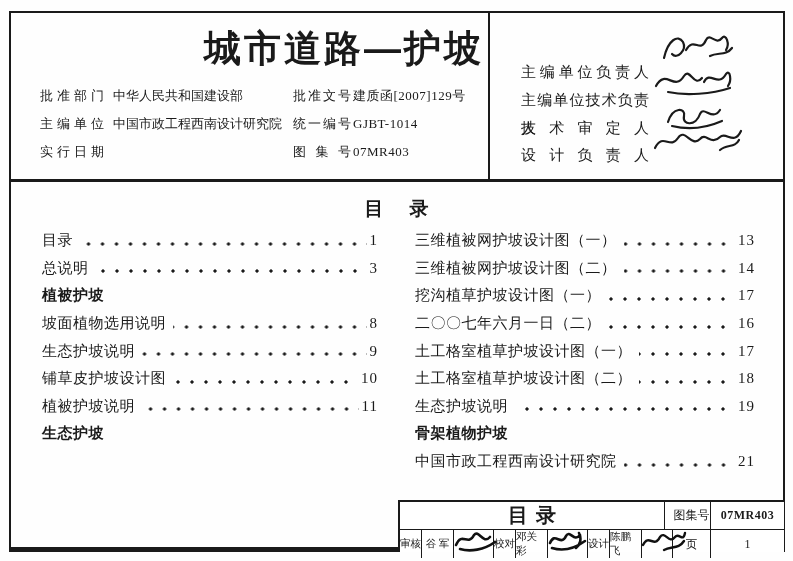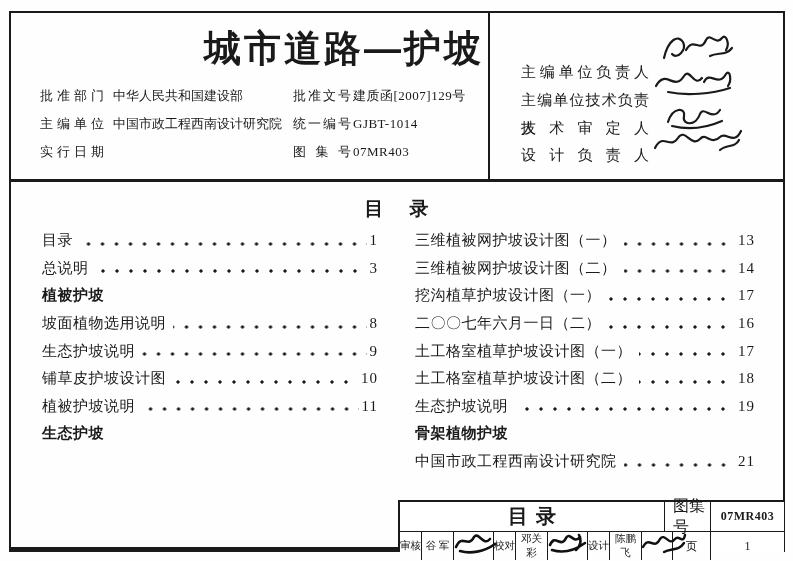--- a/index.html
+++ b/index.html
@@ -54,25 +54,25 @@
   .toc-row.section .t { font-weight:700; }
 
   
   .tblock {
     position:absolute; left:398px; top:500px; width:386px; height:52px;
     border:2px solid #1a1a1a; border-right:none; border-bottom:none; background:#fff;
     display:flex; flex-direction:column;
   }
   .tb-row { display:flex; }
   .tb-row1 { height:30px; border-bottom:1.5px solid #1a1a1a; }
-  .tb-row2 { flex:1;text-align:center; }
+  .tb-row2 { flex:1; }
   .tb-cell { border-right:1.5px solid #1a1a1a; display:flex; align-items:center; justify-content:center; overflow:visible; position:relative; }
   .tb-cell:last-child { border-right:none; }
   .tb-name { flex:1; font-size:20px; font-weight:700; letter-spacing:8px; padding-left:8px; }
-  .tb-atlas-lbl { width:38px; font-size:16px;margin-left:8px; }
+  .tb-atlas-lbl { width:38px; font-size:12px;margin-left:8px; }
   .tb-atlas-no  { width:73px; font-size:12px; font-weight:700; letter-spacing:0.5px; }
   .tb-s  { font-size:10.5px; }
   .tb-w21 { width:22px; } .tb-w32 { width:32px; } .tb-sig { width:40px; border-right:1.5px solid #1a1a1a; position:relative; }
   .tb-sigflex { flex:1; border-right:1.5px solid #1a1a1a; position:relative; }
   .tb-pg-lbl { width:38px; font-size:11.5px; }
   .tb-pg-no  { width:73px; font-size:12px; }
   .tb-sig svg, .tb-sigflex svg { position:absolute; left:-2px; top:-3px; }
 </style>
 </head>
 <body>

